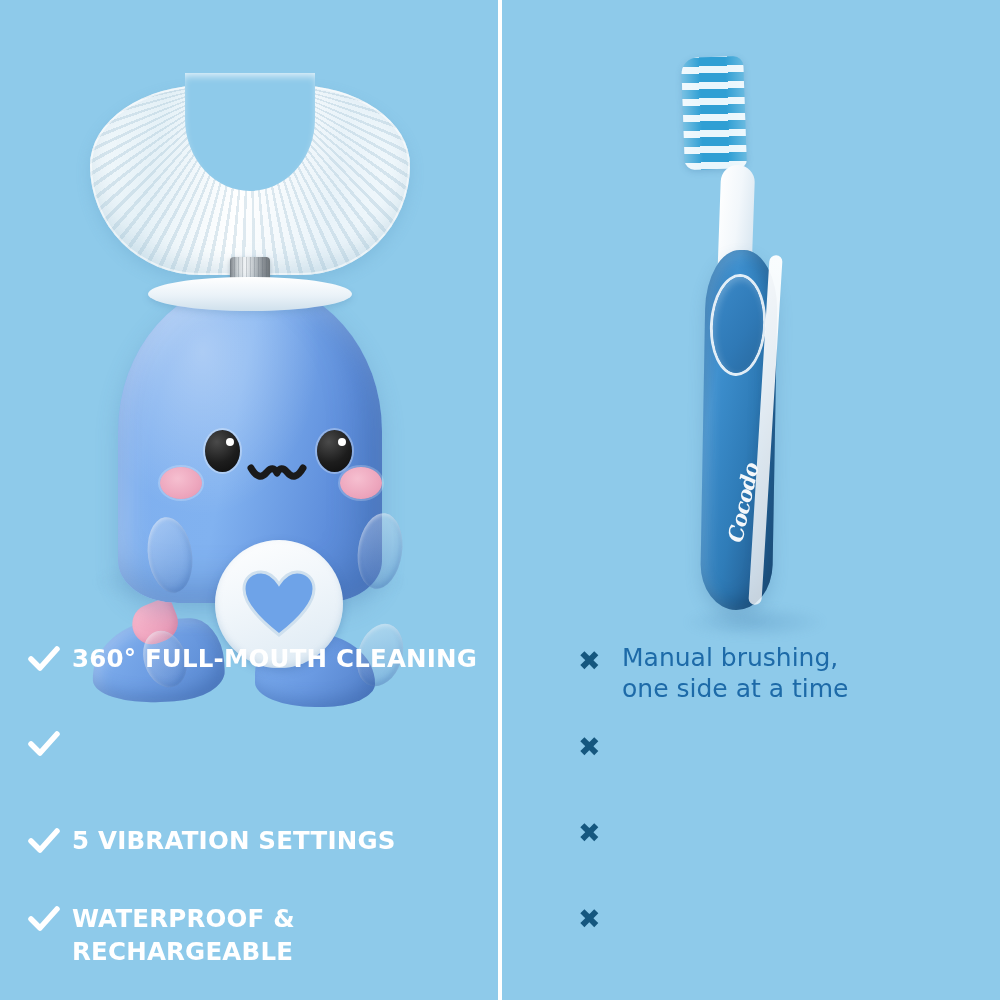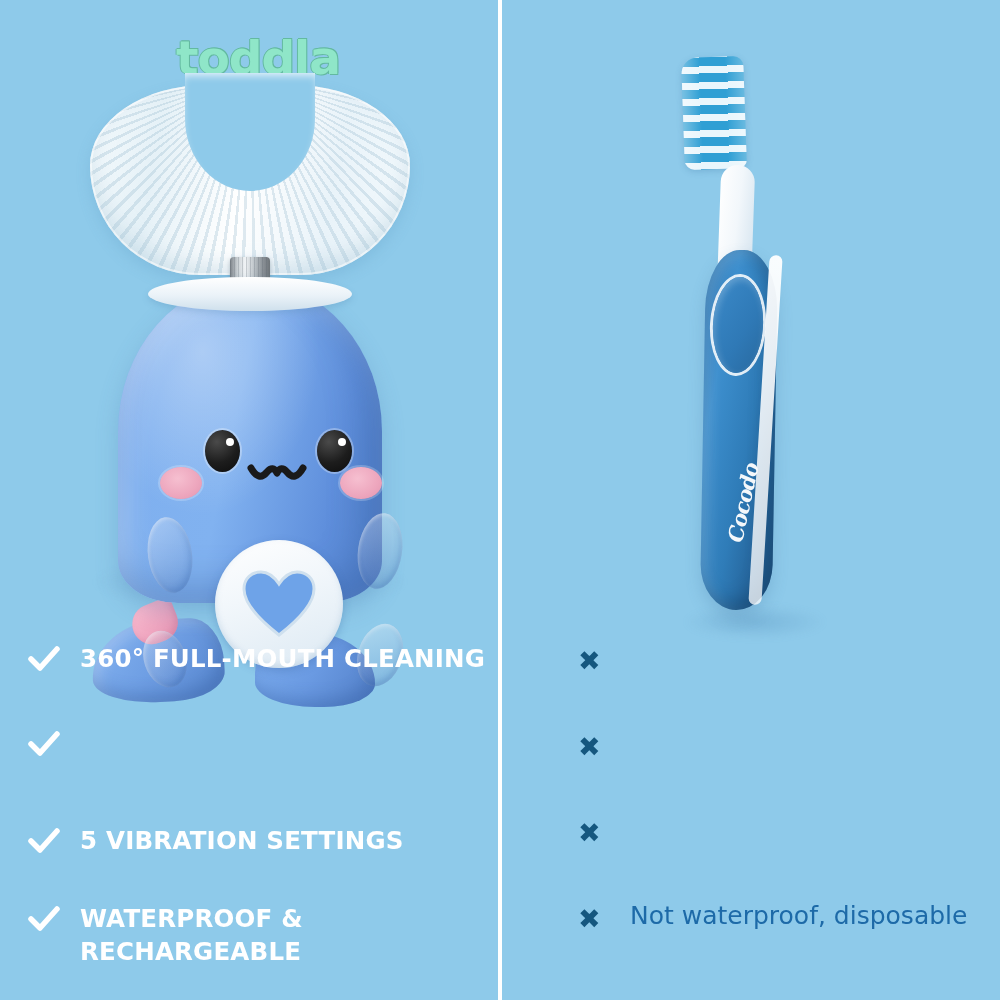--- a/index.html
+++ b/index.html
@@ -416,21 +416,20 @@
   .col-right-list {
     position: absolute;
     left: 578px;
     top: 642px;
     width: 410px;
   }
   .feat {
     position: absolute;
     display: flex;
     align-items: flex-start;
-    gap: 8px;
   }
   .feat .ico {
     flex: 0 0 auto;
     width: 44px;
     display: block;
   }
   .feat .txt { flex: 1 1 auto; }
 
   
   .pro-txt {
@@ -465,21 +464,20 @@
     line-height: 1;
   }
 </style>
 </head>
 <body>
 
 <div id="stage">
 
   <div class="divider"></div>
 
-  <div class="logo">toddla</div>
 
   <div class="product-left">
 
     <div class="floor-shadow"></div>
 
     <div class="mouthpiece">
       <div class="mp-scallop"></div>
       <div class="mp-arm"></div>
       <div class="mp-ribs"></div>
       <div class="mp-edge"></div>
@@ -570,30 +568,31 @@
       </span>
       <span class="txt pro-txt">WATERPROOF &amp; RECHARGEABLE</span>
     </div>
 
   </div>
 
   <div class="col-right-list">
 
     <div class="feat" style="top:0px; left:0; width:400px;">
       <span class="ico x-ico">✖</span>
+      <span class="txt con-txt" style="white-space:pre-line;">Manual brushing,
+one side at a time</span>
     </div>
 
     <div class="feat" style="top:86px; left:0; width:400px;">
       <span class="ico x-ico">✖</span>
     </div>
 
     <div class="feat" style="top:172px; left:0; width:400px;">
       <span class="ico x-ico">✖</span>
     </div>
 
     <div class="feat" style="top:258px; left:0; width:410px;">
       <span class="ico x-ico">✖</span>
-      <span class="txt con-txt">Not waterproof, disposable</span>
     </div>
 
   </div>
 
 </div>
 
 </body></html>

